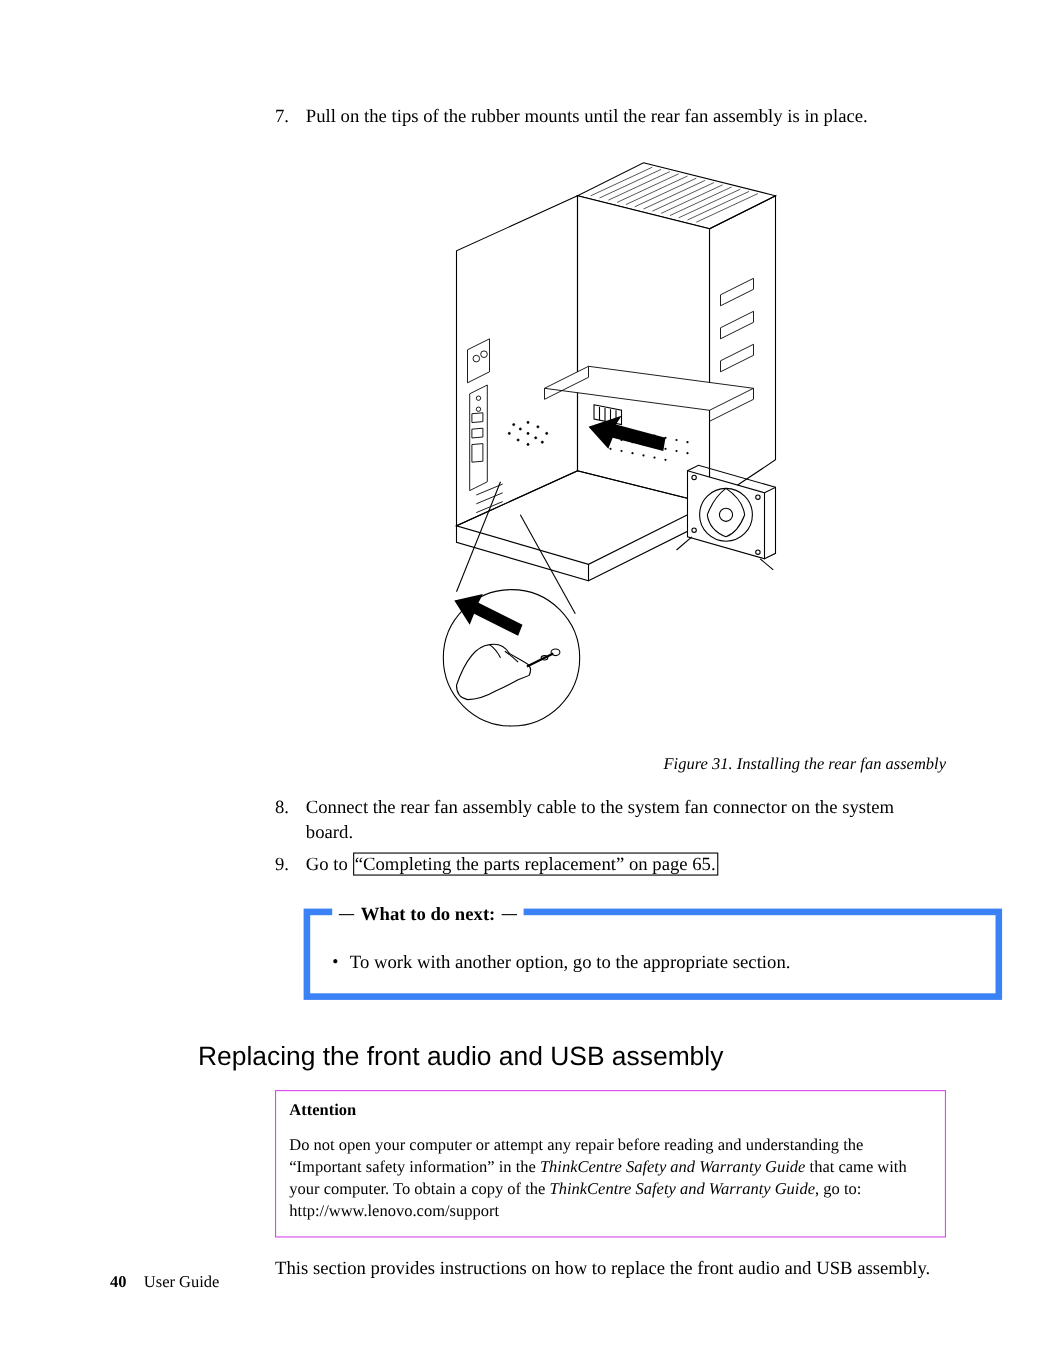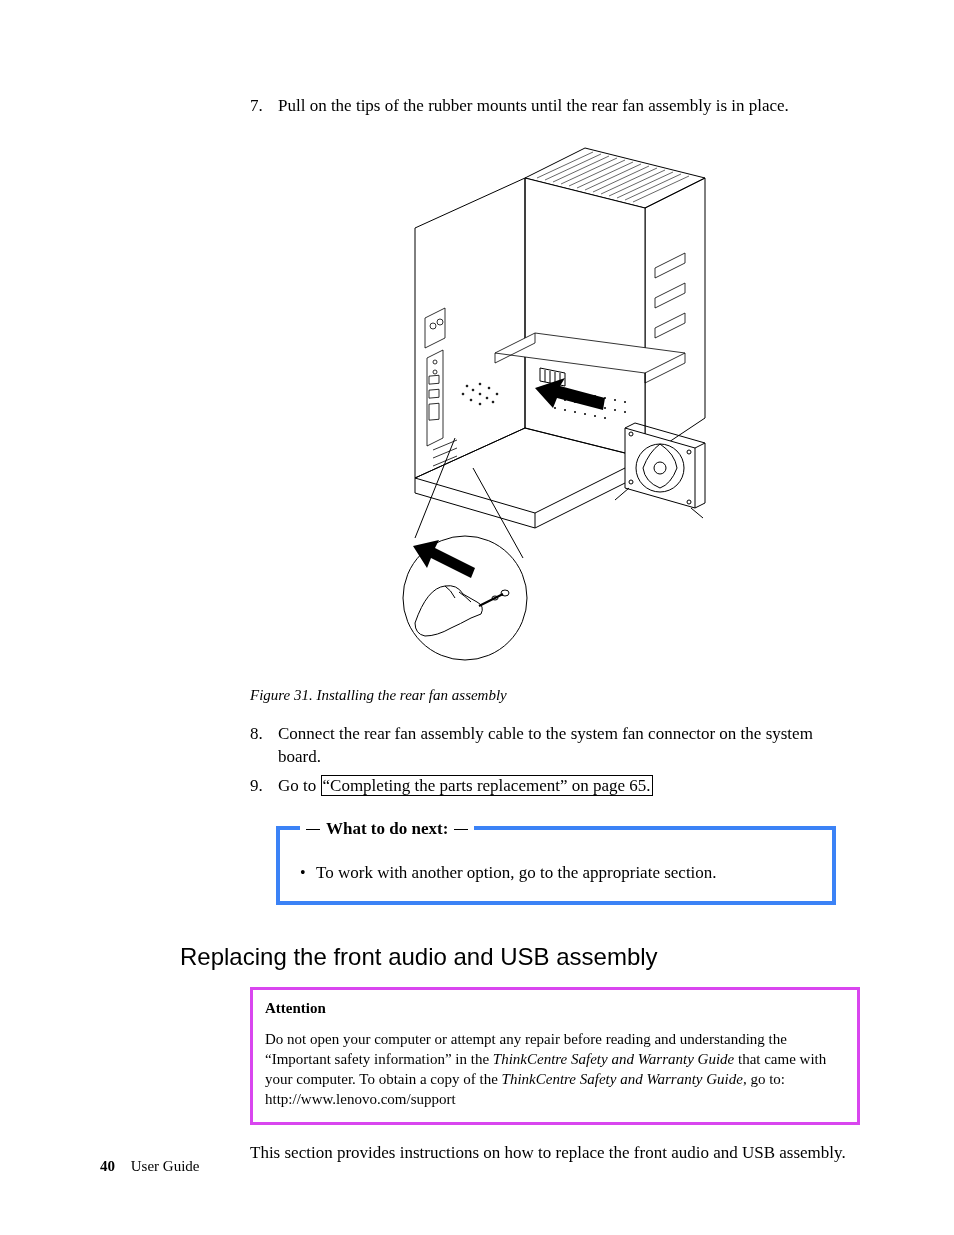--- a/index.html
+++ b/index.html
@@ -42,33 +42,33 @@
     margin: 20px 0 10px 0;
     text-align: center;
   }
   .figure-area svg {
     display: inline-block;
   }
   .figure-caption {
     font-style: italic;
     font-size: 15px;
     margin: 8px 0 18px 0;
-    text-align: left;
+    text-align: right;
   }
   .link-box {
     border: 1px solid #000;
     padding: 0 1px;
     display: inline;
   }
   .whatnext {
-    border: 4px solid #3b82f6;
+    border: 6px solid #3b82f6;
     margin: 28px 0 0 26px;
     padding: 12px 18px 12px 18px;
     position: relative;
-    width: 560px;
+    width: 635px;
     box-sizing: border-box;
   }
   .whatnext-title-wrap {
     position: absolute;
     top: -12px;
     left: 20px;
     background: #fff;
     padding: 0 6px;
     display: flex;
     align-items: center;
@@ -100,21 +100,21 @@
     top: 0;
     font-size: 16px;
   }
   .section-heading {
     font-family: Arial, Helvetica, sans-serif;
     font-weight: normal;
     font-size: 24px;
     margin: 36px 0 14px -70px;
   }
   .attention-box {
-    border: 3px solid #d946ef;
+    border: 1px solid #d946ef;
     padding: 8px 12px 12px 12px;
     font-size: 15px;
     line-height: 1.35;
   }
   .attention-title {
     font-weight: bold;
     margin-bottom: 10px;
   }
   .intro {
   }

